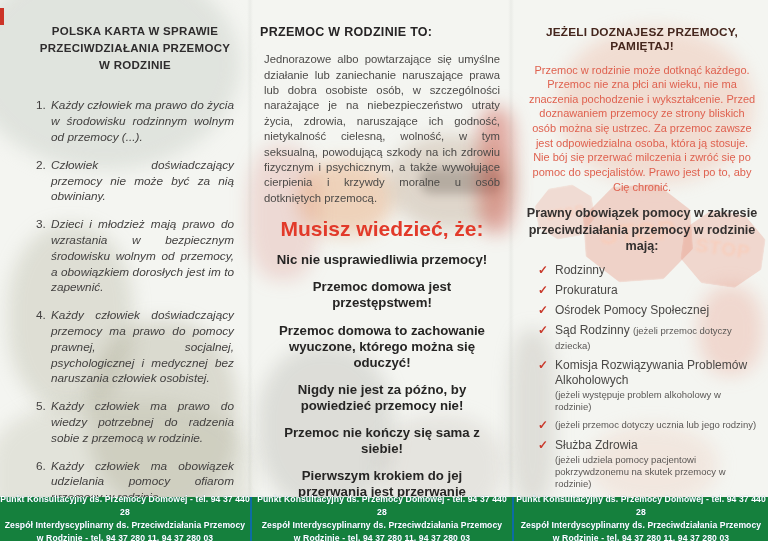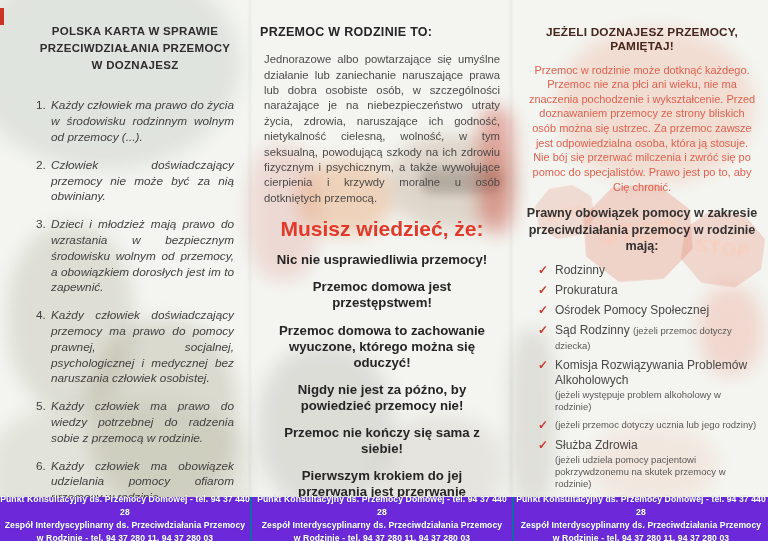--- a/index.html
+++ b/index.html
@@ -50,21 +50,21 @@
   .rp-item { display:grid; grid-template-columns:17px 1fr; margin-bottom:5px; }
   .rp-check { color:#c9392b; font-weight:bold; font-size:12px; line-height:1.25; }
   .rp-name { font-size:12px; line-height:1.25; color:#4a4846; }
   .rp-note { grid-column:2; font-size:9.5px; line-height:1.25; color:#5a5755; margin-top:1px; }
   .rp-note-inline { font-size:9.5px; color:#5a5755; }
   .rp-closing { margin-top:6px; font-size:15.2px; font-weight:bold; text-align:center;
     line-height:1.27; color:#e23a2a; padding:0 6px; }
 
   
   .footer { position:absolute; left:0; bottom:0; width:768px; height:44px;
-    display:flex; background:#6d28d9; }
+    display:flex; background:#15803d; }
   .footer-cell { box-sizing:border-box; display:flex; flex-direction:column;
     justify-content:center; text-align:center; color:#ffffff; font-weight:bold;
     font-size:8.6px; line-height:1.5; letter-spacing:0.1px;
     text-shadow:0 0 1px rgba(20,90,140,0.6); }
   .footer-cell.c1 { width:250px; }
   .footer-cell.c2 { width:262px; border-left:2px solid #0d6ca3; }
   .footer-cell.c3 { width:256px; border-left:2px solid #0d6ca3; }
 
   .red-sliver { position:absolute; left:0; top:8px; width:4px; height:17px; background:#cc3327; }
 </style>
@@ -97,21 +97,21 @@
       </div>
     <div class="bg-shape octagon" style="left:536px;top:186px;width:58px;height:52px;background:rgba(228,128,106,0.22);color:rgba(248,206,188,0.85);font-size:13px;transform:rotate(-10deg);filter:blur(1px);">
         <span>STOP</span>
       </div>
     <div class="fold" style="left:247px;"></div>
     <div class="fold" style="left:508px;"></div>
     <div class="red-sliver"></div>
   </div>
 
   <section class="panel panel-left">
-    <h1 class="lp-title">POLSKA KARTA W SPRAWIE PRZECIWDZIAŁANIA PRZEMOCY W DOZNAJESZ</h1>
+    <h1 class="lp-title">POLSKA KARTA W SPRAWIE PRZECIWDZIAŁANIA PRZEMOCY W RODZINIE</h1>
     <div class="lp-list">
       <div class="lp-item">
         <span class="lp-num">1.</span>
         <span class="lp-text">Każdy człowiek ma prawo do życia w środowisku rodzinnym wolnym od przemocy (...).</span>
       </div>
       <div class="lp-item">
         <span class="lp-num">2.</span>
         <span class="lp-text">Człowiek doświadczający przemocy nie może być za nią obwiniany.</span>
       </div>
       <div class="lp-item">

